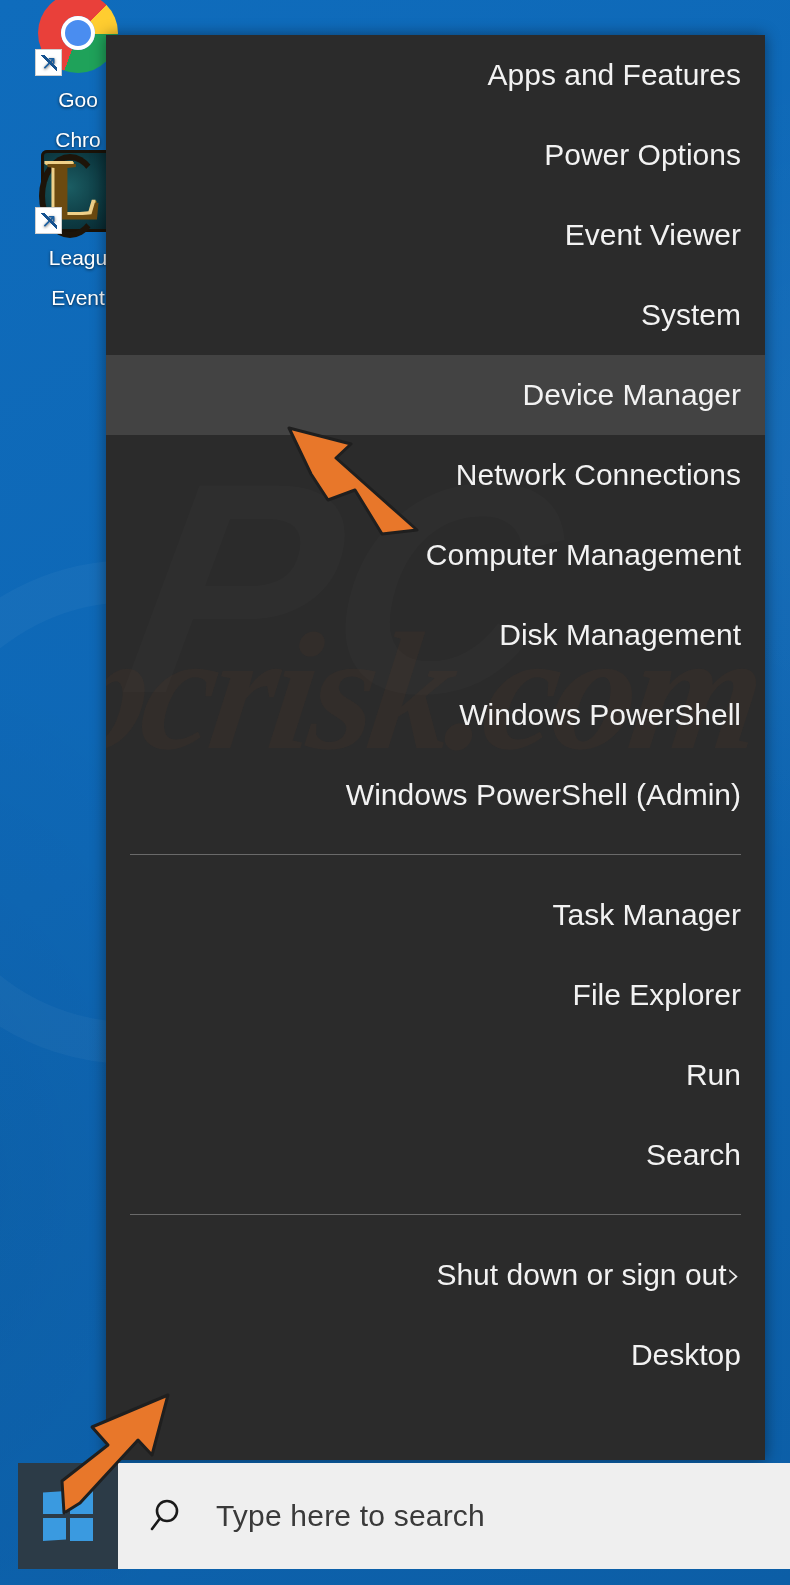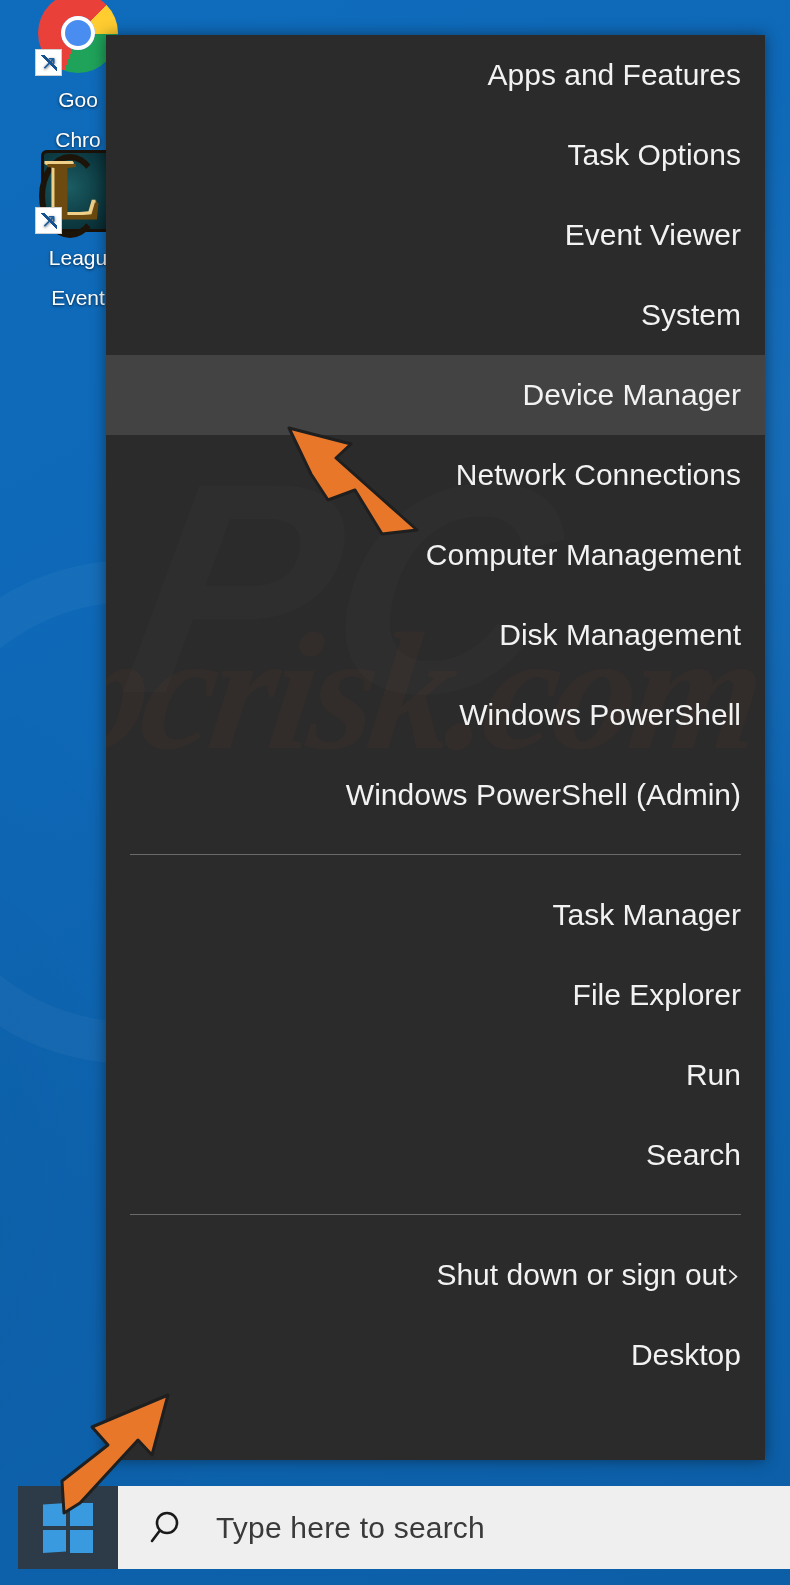--- a/index.html
+++ b/index.html
@@ -197,21 +197,21 @@
   .menu-sep {
     height: 1px;
     background: #6A6A6A;
     margin: 19px 24px 20px 24px;
   }
 
   
   #taskbar {
     position: absolute;
     left: 18px; bottom: 16px;
-    width: 772px; height: 83px;
+    width: 772px; height: 106px;
     display: flex;
     align-items: stretch;
   }
   #start-button {
     width: 100px;
     background: #2C3B47;
     display: flex;
     align-items: center;
     justify-content: center;
     flex: 0 0 auto;
@@ -285,21 +285,21 @@
   </div>
 
   <div id="winx-menu">
     <div id="winx-watermark2">PC</div>
     <div id="winx-watermark">pcrisk.com</div>
     <div class="menu-list" id="menu-list">
         <div class="menu-item">
           <span class="mi-label">Apps and Features</span>
         </div>
         <div class="menu-item">
-          <span class="mi-label">Task Options</span>
+          <span class="mi-label">Power Options</span>
         </div>
         <div class="menu-item">
           <span class="mi-label">Event Viewer</span>
         </div>
         <div class="menu-item">
           <span class="mi-label">System</span>
         </div>
         <div class="menu-item highlight">
           <span class="mi-label">Device Manager</span>
         </div>

